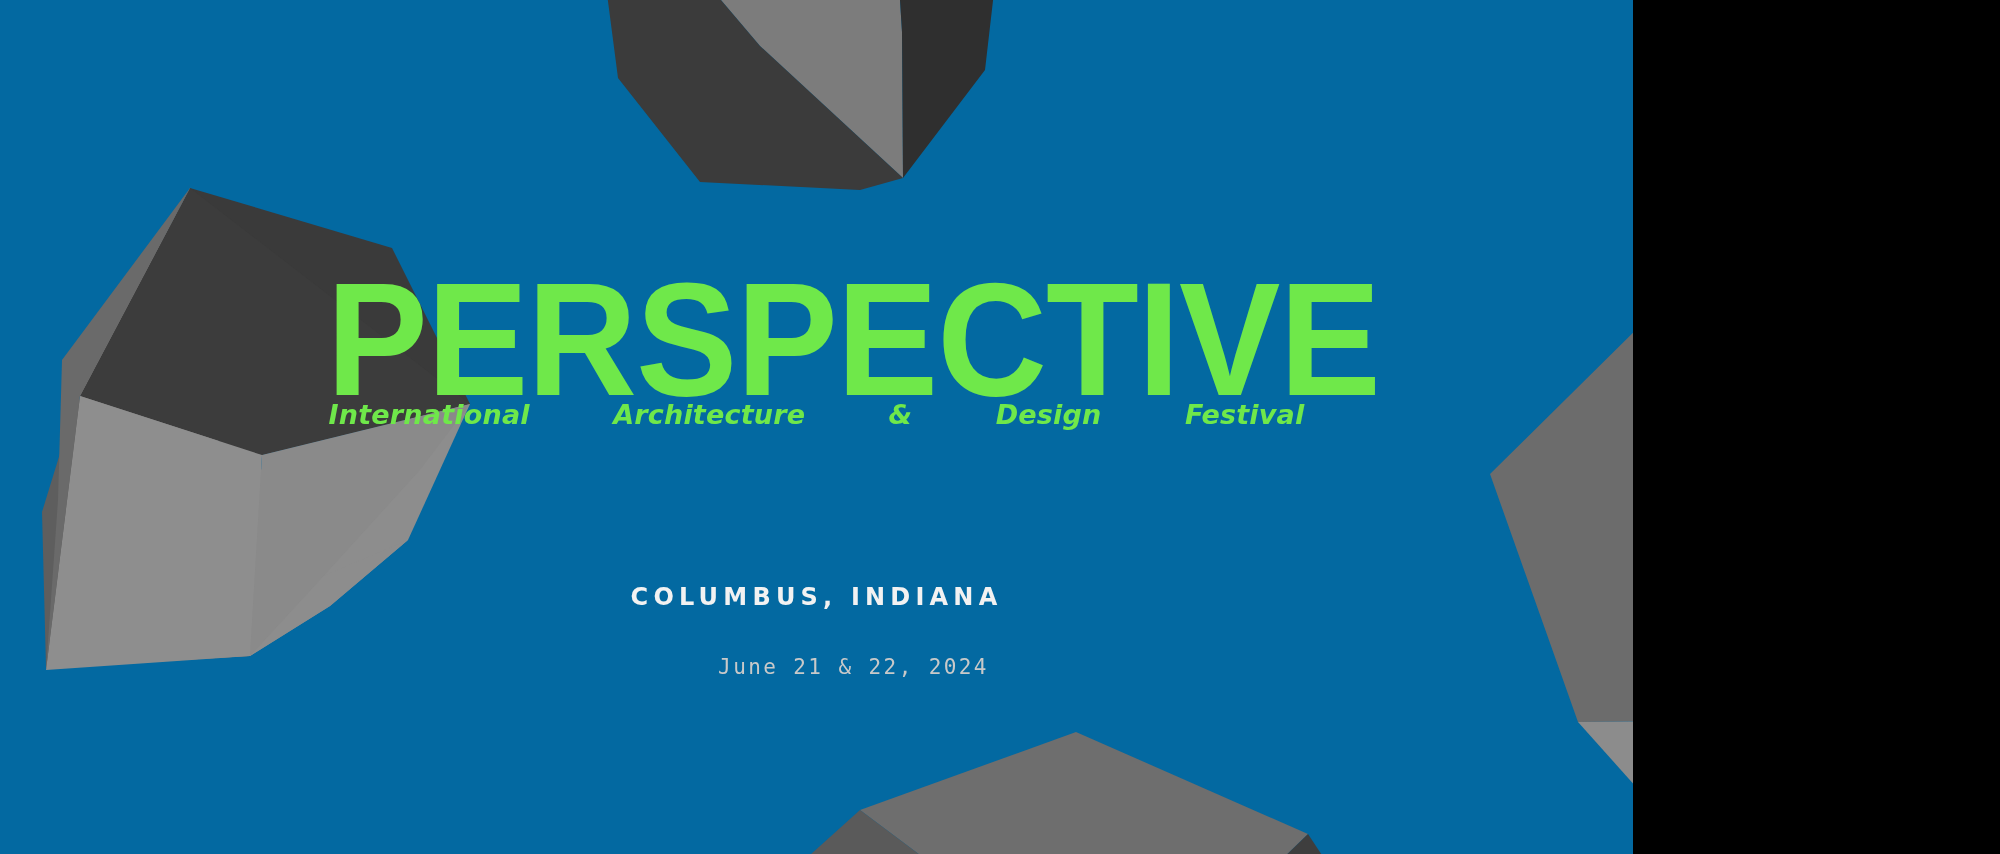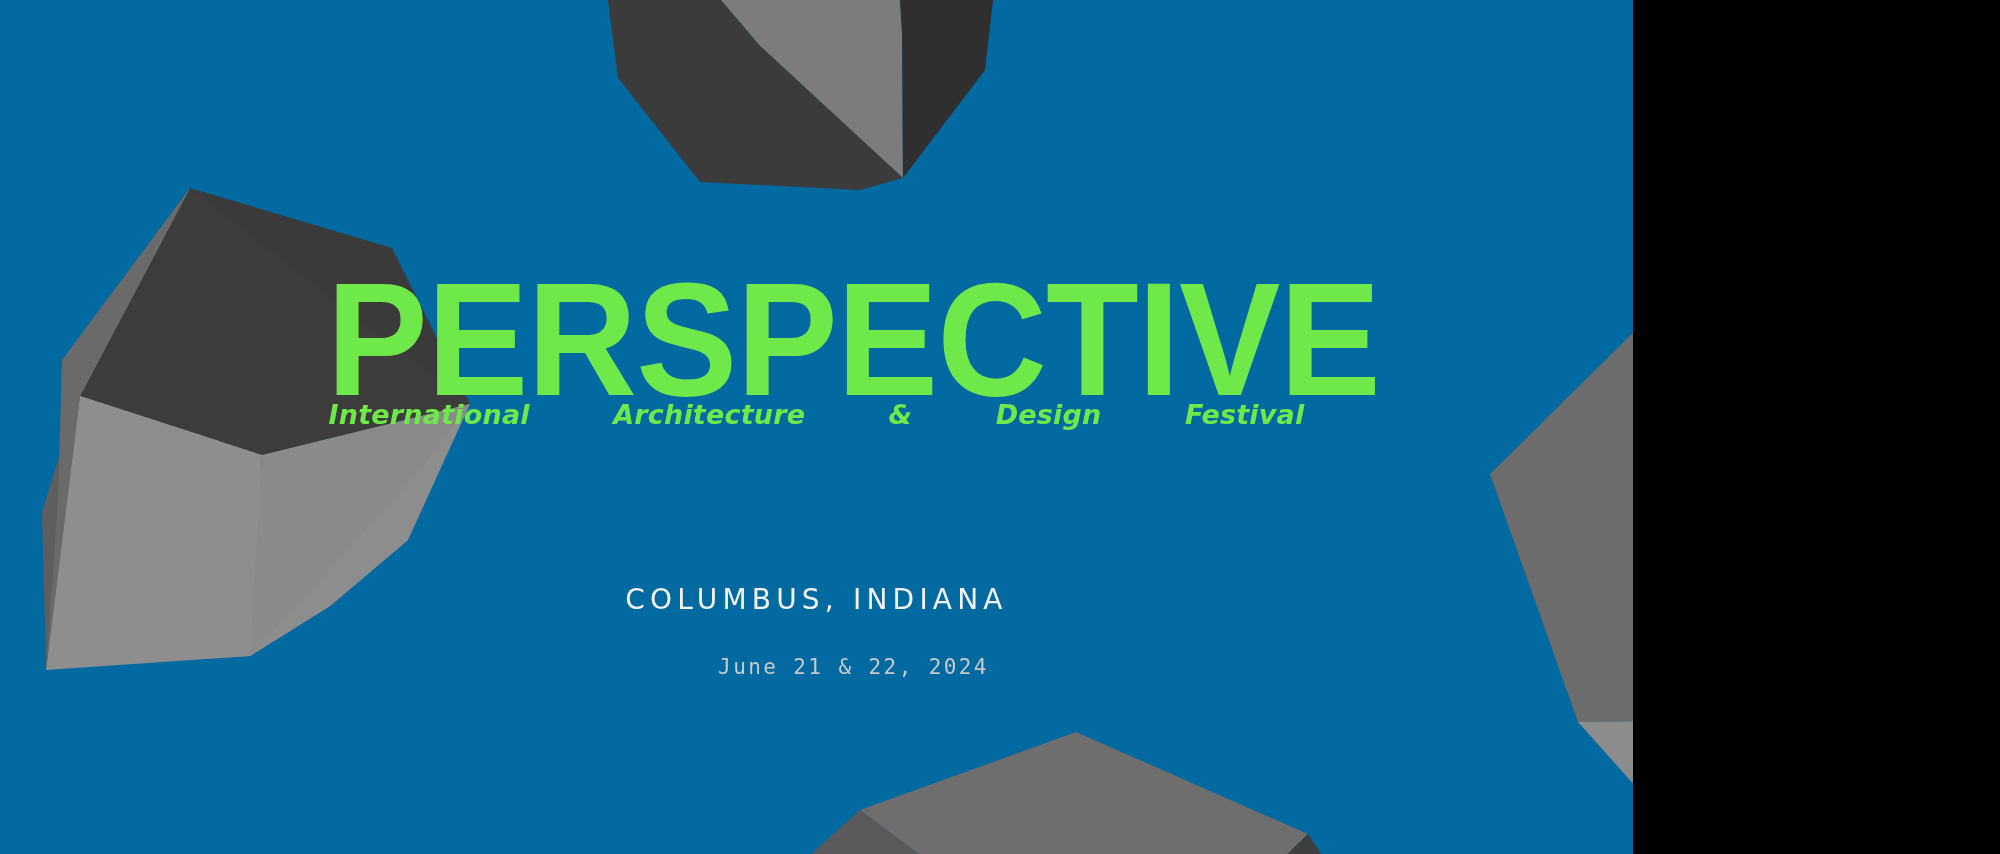--- a/index.html
+++ b/index.html
@@ -86,22 +86,22 @@
     letter-spacing: 0.2px;
     white-space: nowrap;
   }
 
   #location {
     position: absolute;
     left: 50%;
     top: 583px;
     transform: translateX(-50%);
     font-family: "DejaVu Sans", sans-serif;
-    font-weight: 400;
-    font-size: 28px;
+    font-weight: 700;
+    font-size: 24px;
     letter-spacing: 5.2px;
     color: #F2F2F2;
     white-space: nowrap;
   }
 
   #event-date {
     position: absolute;
     left: 50%;
     top: 655px;
     transform: translateX(-50%);

